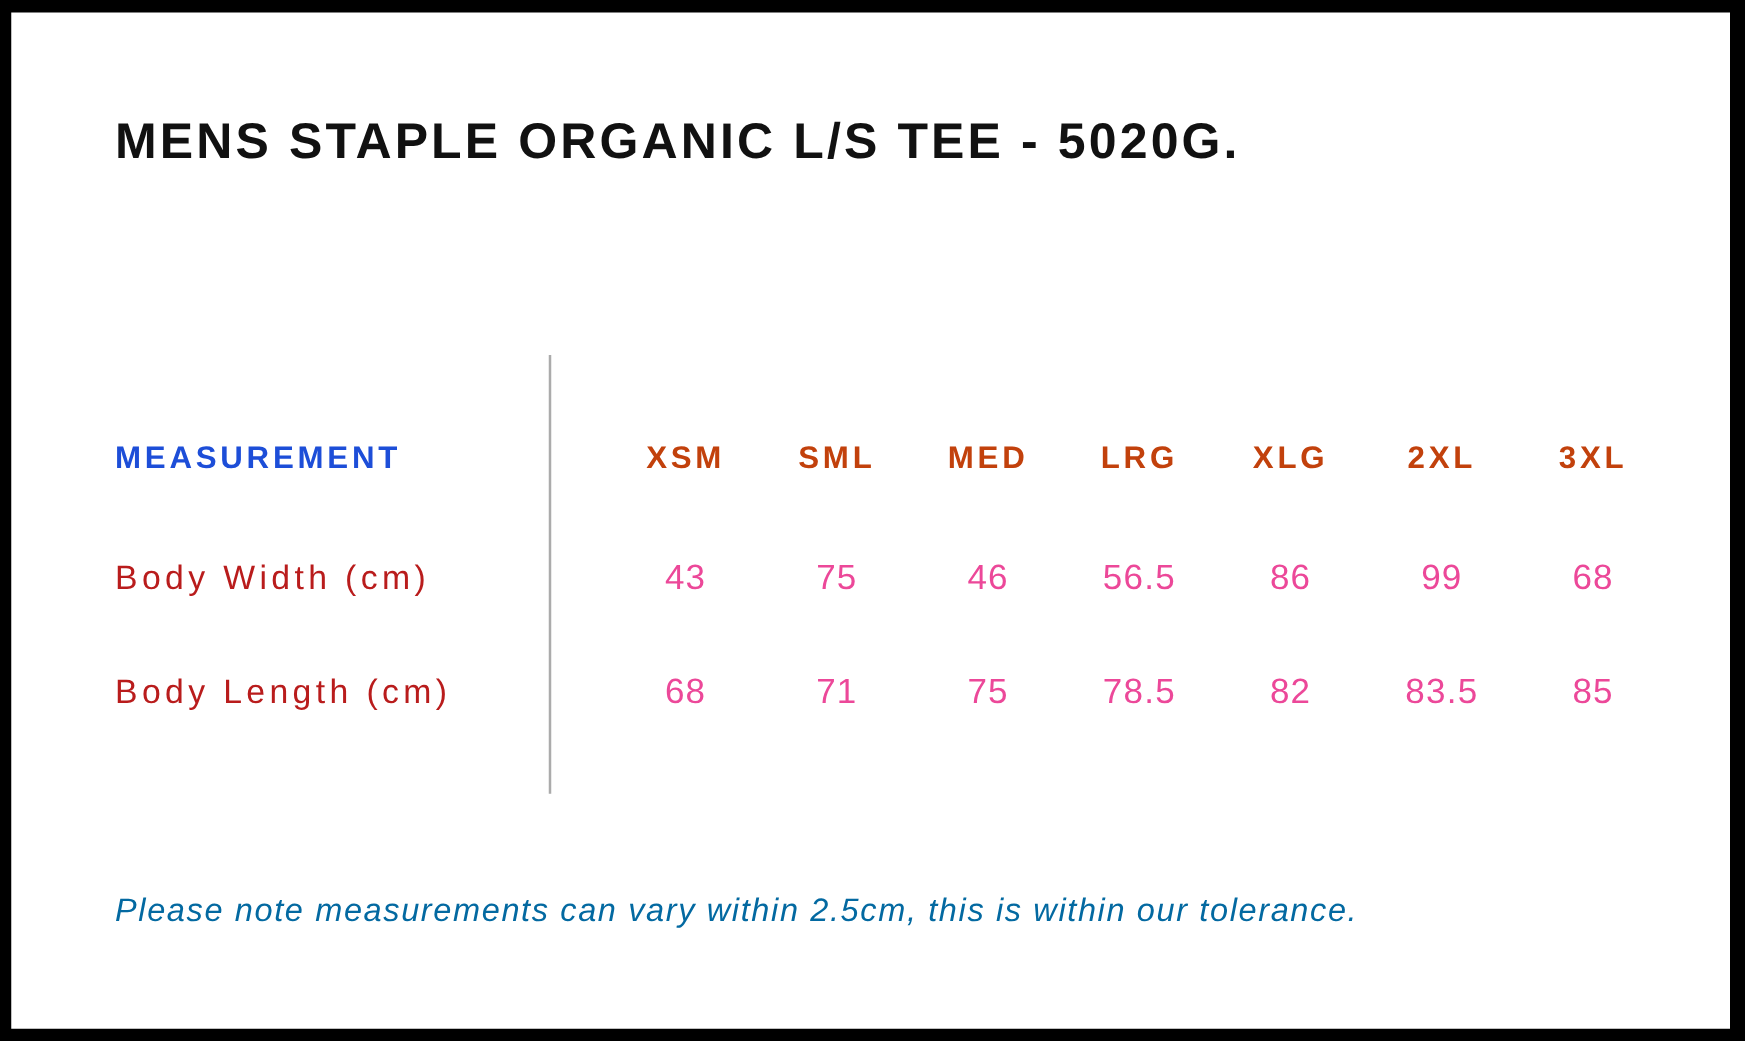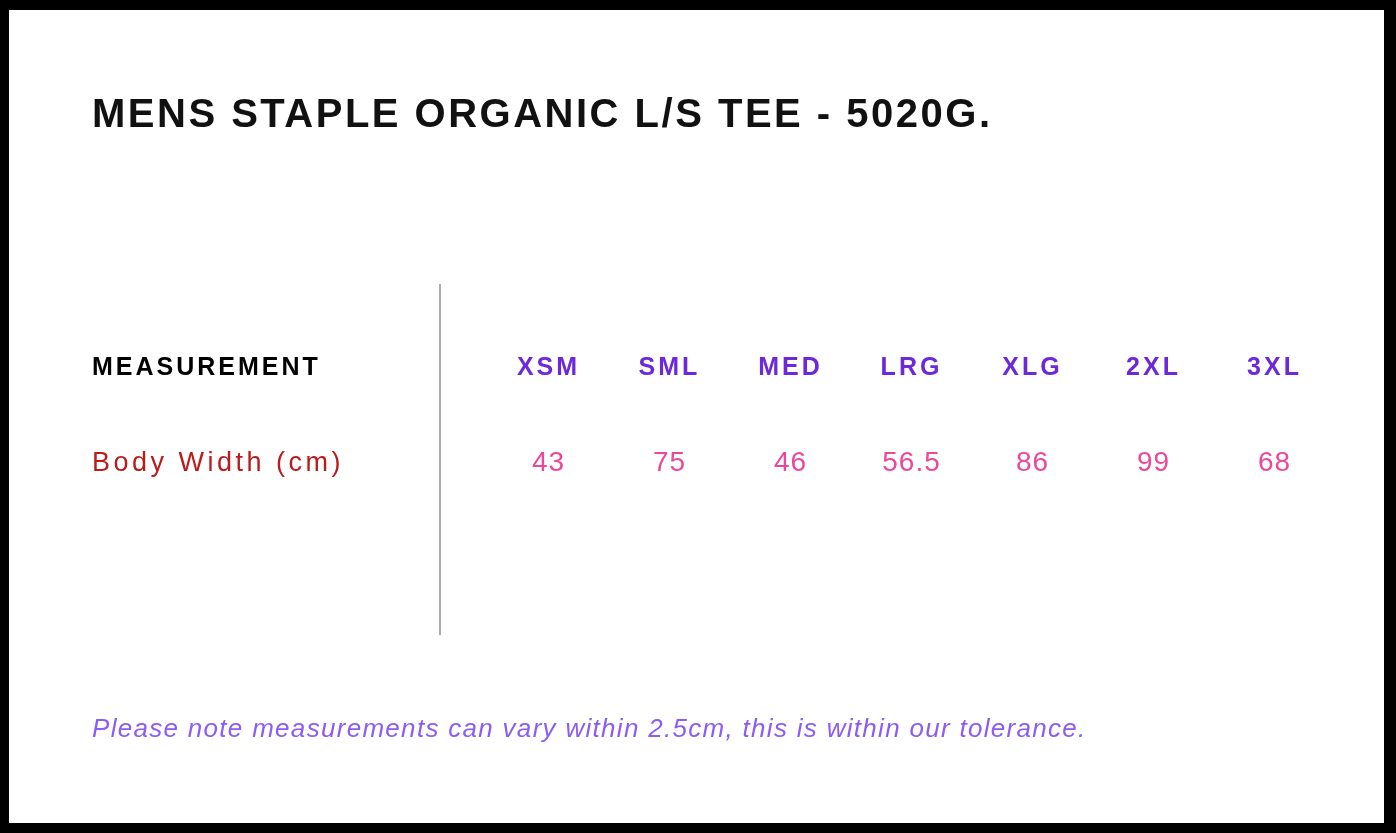--- a/index.html
+++ b/index.html
@@ -59,29 +59,29 @@
     vertical-align: middle;
   }
   tr.head-row       { height: 80px; }
   tr.data-row-first { height: 112px; }
   tr.data-row-last  { height: 70px; }
   th.measure-head {
     text-align: left;
     font-size: 25px;
     font-weight: 700;
     letter-spacing: 3px;
-    color: #000000;
+    color: #1d4ed8;
     white-space: nowrap;
   }
   th.size-head {
     text-align: center;
     font-size: 25px;
     font-weight: 700;
     letter-spacing: 3px;
-    color: #6d28d9;
+    color: #c2410c;
   }
   td.row-label {
     text-align: left;
     font-size: 27px;
     font-weight: 400;
     letter-spacing: 3.5px;
     color: #b91c1c;
     white-space: nowrap;
   }
   td.val {
@@ -92,21 +92,21 @@
     color: #ec4899;
   }
   .note {
     position: absolute;
     left: 83px;
     top: 703px;
     margin: 0;
     font-size: 26px;
     font-style: italic;
     letter-spacing: 1.3px;
-    color: #8b5cf6;
+    color: #0369a1;
     white-space: nowrap;
   }
 </style>
 </head>
 <body>
 
 <div class="frame">
 
   <h1 class="title">MENS STAPLE ORGANIC L/S TEE - 5020G.</h1>
 
@@ -141,19 +141,30 @@
           <td class="row-label">Body Width (cm)</td>
           <td class="gap"></td>
           <td class="val">43</td>
           <td class="val">75</td>
           <td class="val">46</td>
           <td class="val">56.5</td>
           <td class="val">86</td>
           <td class="val">99</td>
           <td class="val">68</td>
         </tr>
+        <tr class="data-row-last">
+          <td class="row-label">Body Length (cm)</td>
+          <td class="gap"></td>
+          <td class="val">68</td>
+          <td class="val">71</td>
+          <td class="val">75</td>
+          <td class="val">78.5</td>
+          <td class="val">82</td>
+          <td class="val">83.5</td>
+          <td class="val">85</td>
+        </tr>
       </tbody>
     </table>
   </div>
 
   <p class="note">Please note measurements can vary within 2.5cm, this is within our tolerance.</p>
 
 </div>
 
 </body></html>

